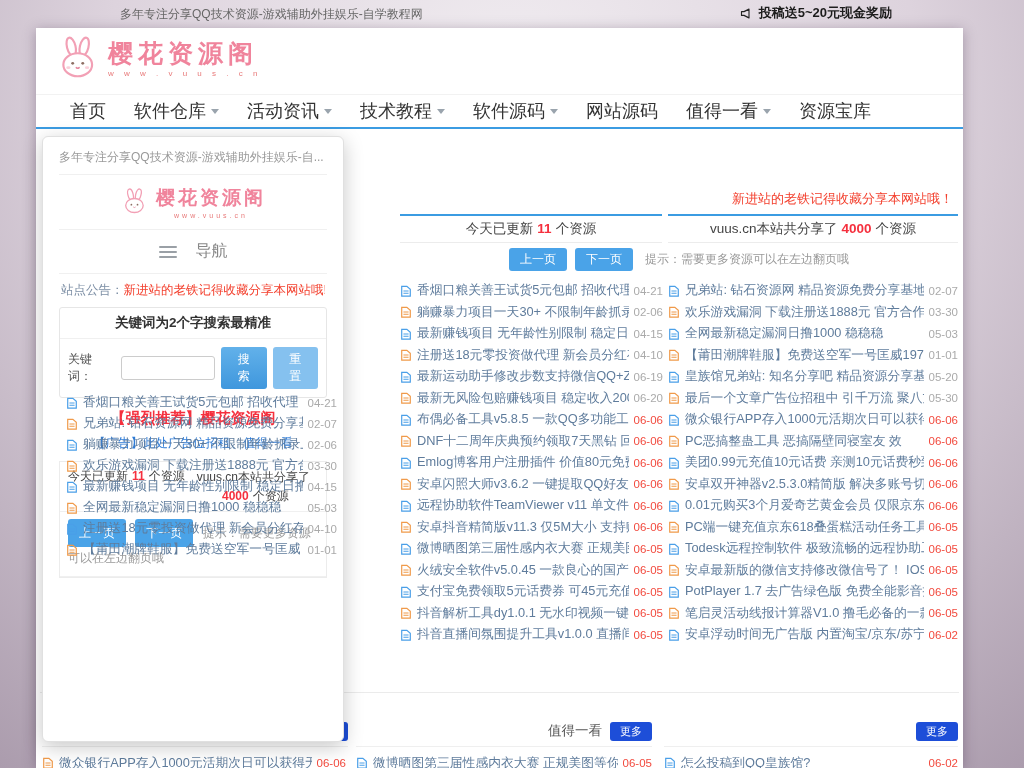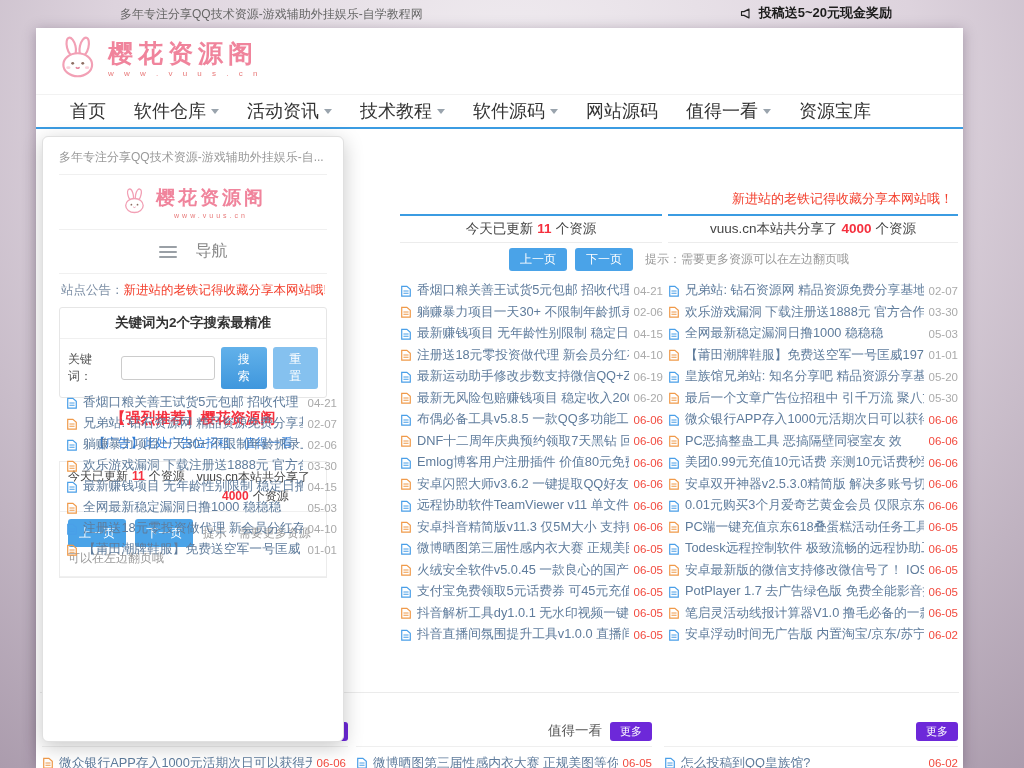--- a/index.html
+++ b/index.html
@@ -47,21 +47,21 @@
   .d{font-size:11.5px;color:#aaa;flex:none;}
   .d.hot{color:#f24a3e;}
   
   .bottom-divider{position:absolute;top:664px;left:4px;right:4px;border-top:1px solid #ebebeb;}
   .bhead{position:absolute;top:688px;height:30px;display:flex;align-items:center;
     justify-content:flex-end;gap:8px;border-bottom:1px solid #efefef;}
   .bhead-1{left:6px;width:306px;}
   .bhead-2{left:320px;width:296px;}
   .bhead-3{left:628px;width:294px;}
   .btitle{font-size:13.5px;color:#555;}
-  .more{background:#6d28d9;color:#fff;font-size:11px;padding:2px 10px;border-radius:3px;cursor:pointer;text-decoration:none;}
+  .more{background:#1d4ed8;color:#fff;font-size:11px;padding:2px 10px;border-radius:3px;cursor:pointer;text-decoration:none;}
   .brow{position:absolute;top:724px;height:22px;display:flex;align-items:center;gap:5px;cursor:pointer;}
   .brow-1{left:6px;width:304px;}
   .brow-2{left:320px;width:296px;}
   .brow-3{left:628px;width:294px;}
   .brow .doc{color:#4a9fe8;}
   .brow-1 .doc{color:#f09a4a;}
   .brow .d{color:#f24a3e;}
   
   .popup{position:absolute;left:42px;top:136px;width:302px;height:606px;background:#fff;
     border:1px solid #e0e0e0;border-radius:6px;box-shadow:0 5px 20px rgba(0,0,0,.22);

